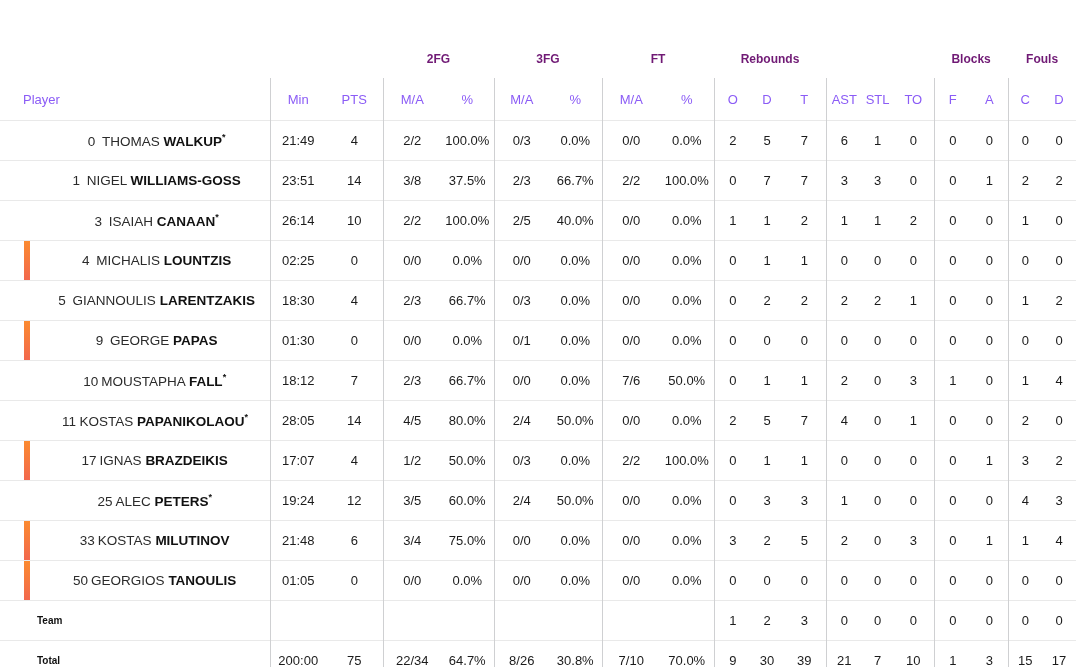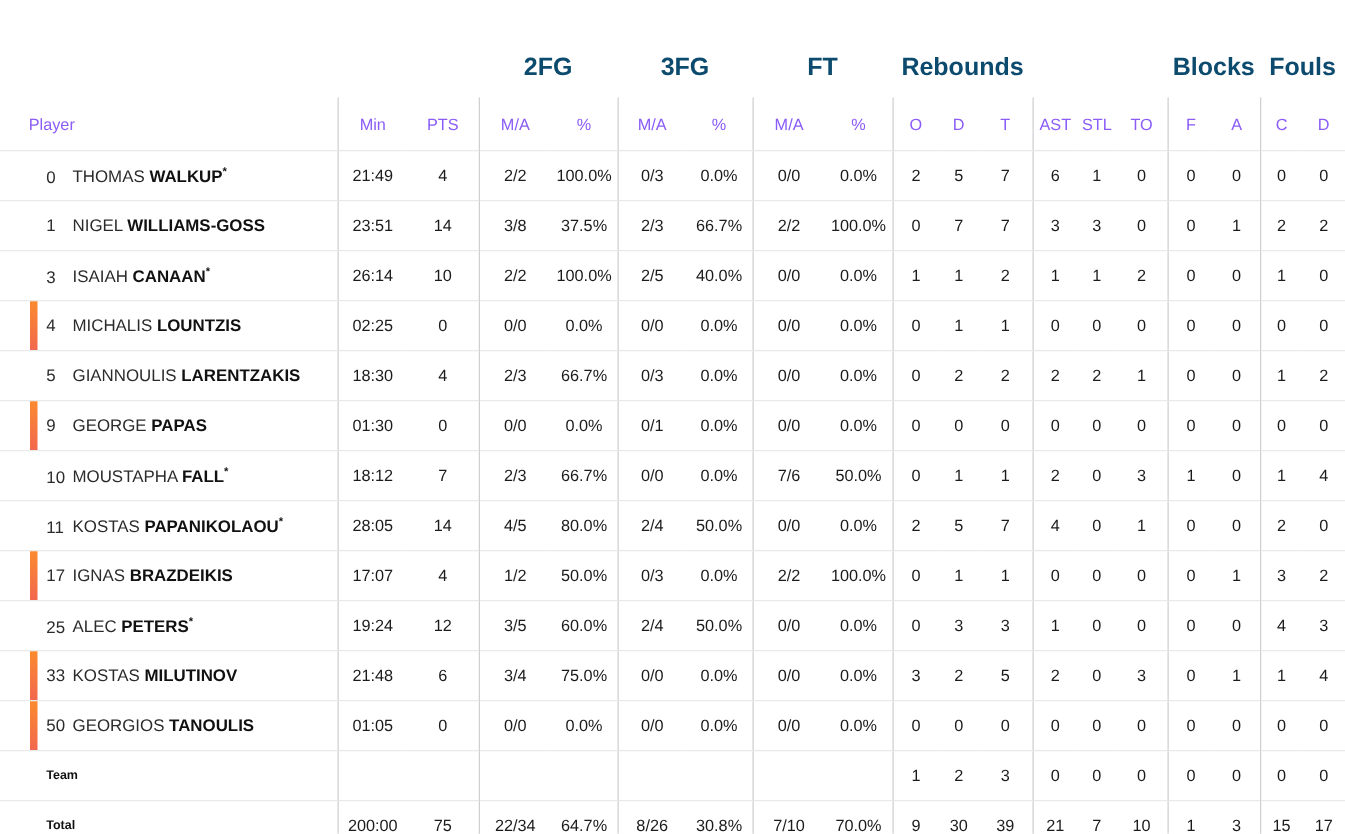--- a/index.html
+++ b/index.html
@@ -14,23 +14,23 @@
   table.box-score {
     border-collapse: collapse;
     table-layout: fixed;
     width: 1076px;
   }
   
   tr.group-row th {
     height: 66px;
     vertical-align: bottom;
     padding: 0 0 12px 0;
-    font-size: 20px;
+    font-size: 12px;
     font-weight: 700;
-    color: #0c4a6e;
+    color: #701a75;
     text-align: center;
     white-space: nowrap;
   }
   tr.sub-row th {
     height: 42px;
     vertical-align: middle;
     font-size: 13px;
     font-weight: 400;
     color: #8b5cf6;
     text-align: center;
@@ -48,21 +48,21 @@
   tbody td {
     height: 39px;
     font-size: 13px;
     color: #1b1b1b;
     text-align: center;
     vertical-align: middle;
     padding: 0;
     white-space: nowrap;
   }
   td.player-cell {
-    text-align: left;
+    text-align: center;
     padding-left: 37px;
     position: relative;
     font-size: 13.5px;
     color: #2b2b2b;
   }
   td.player-cell .marker {
     position: absolute;
     left: 24px;
     top: 0;
     width: 6px;

